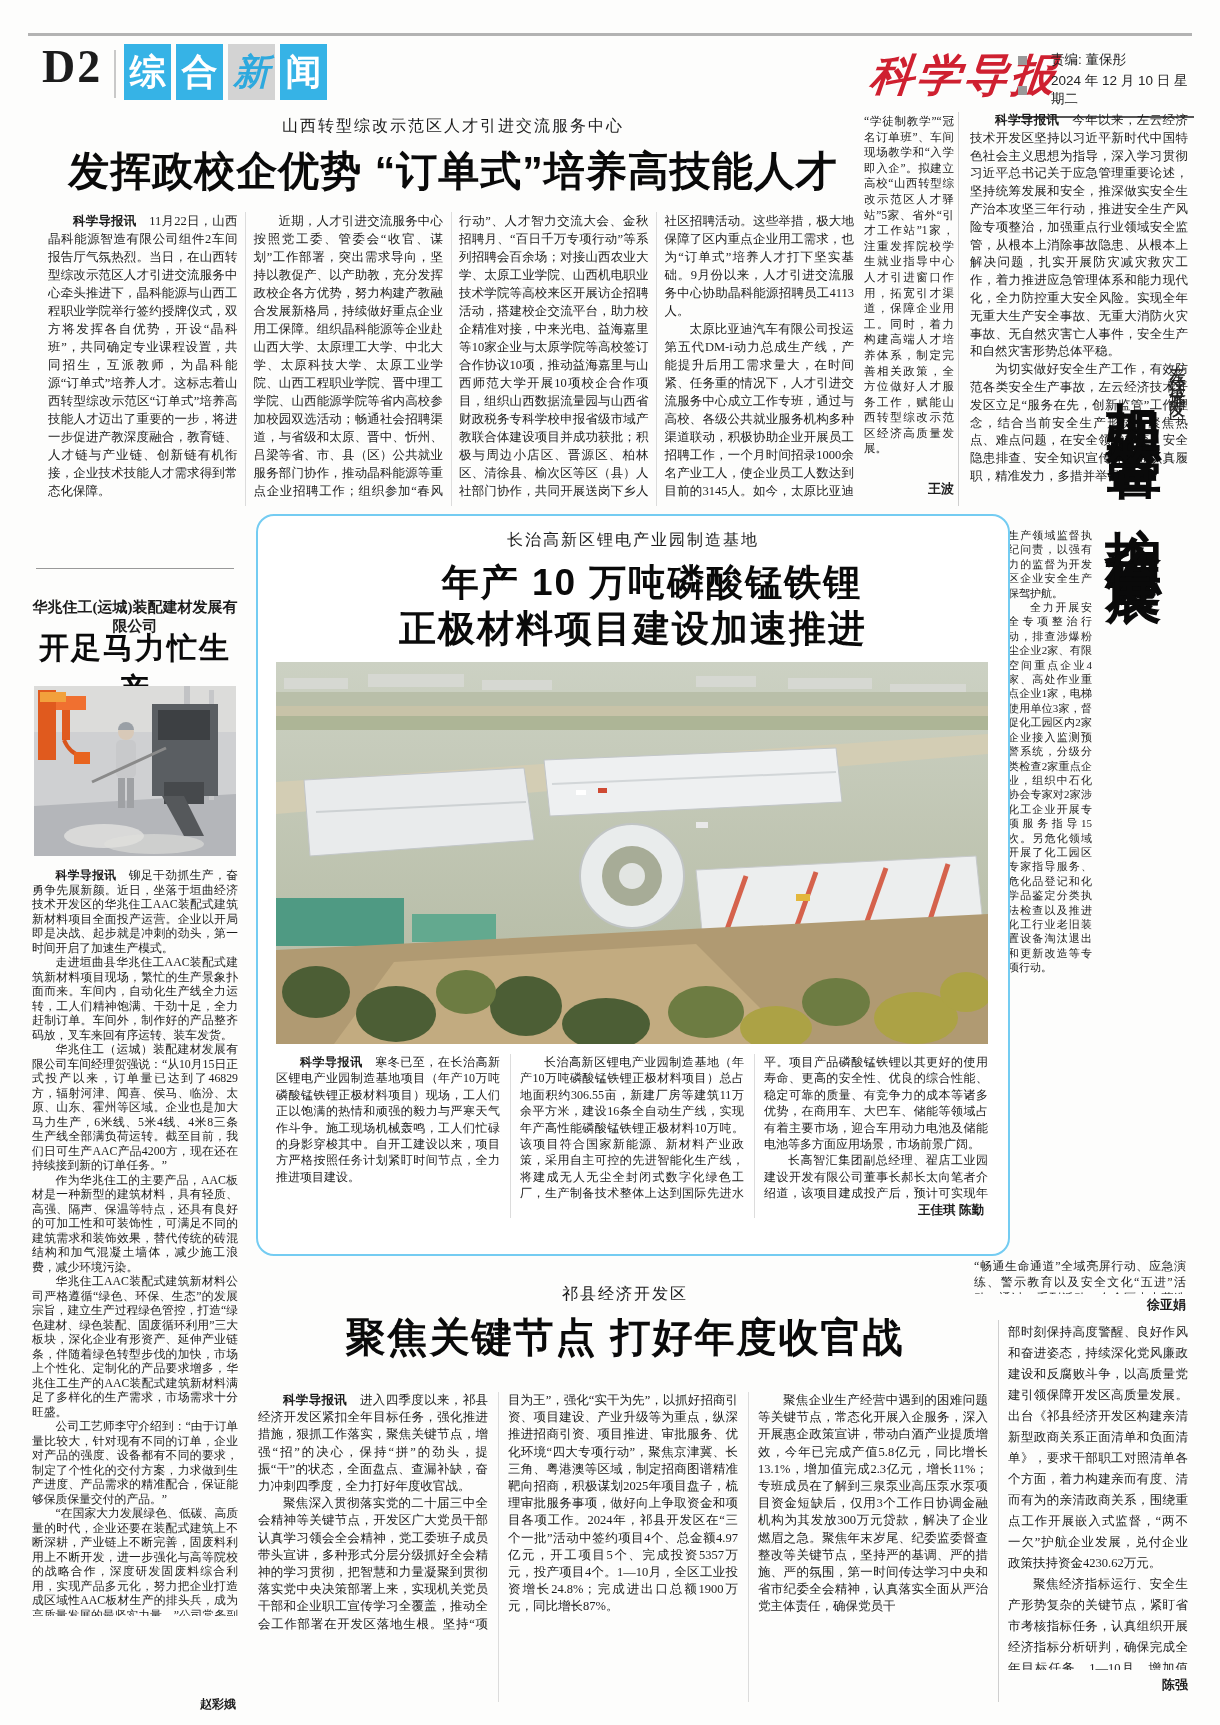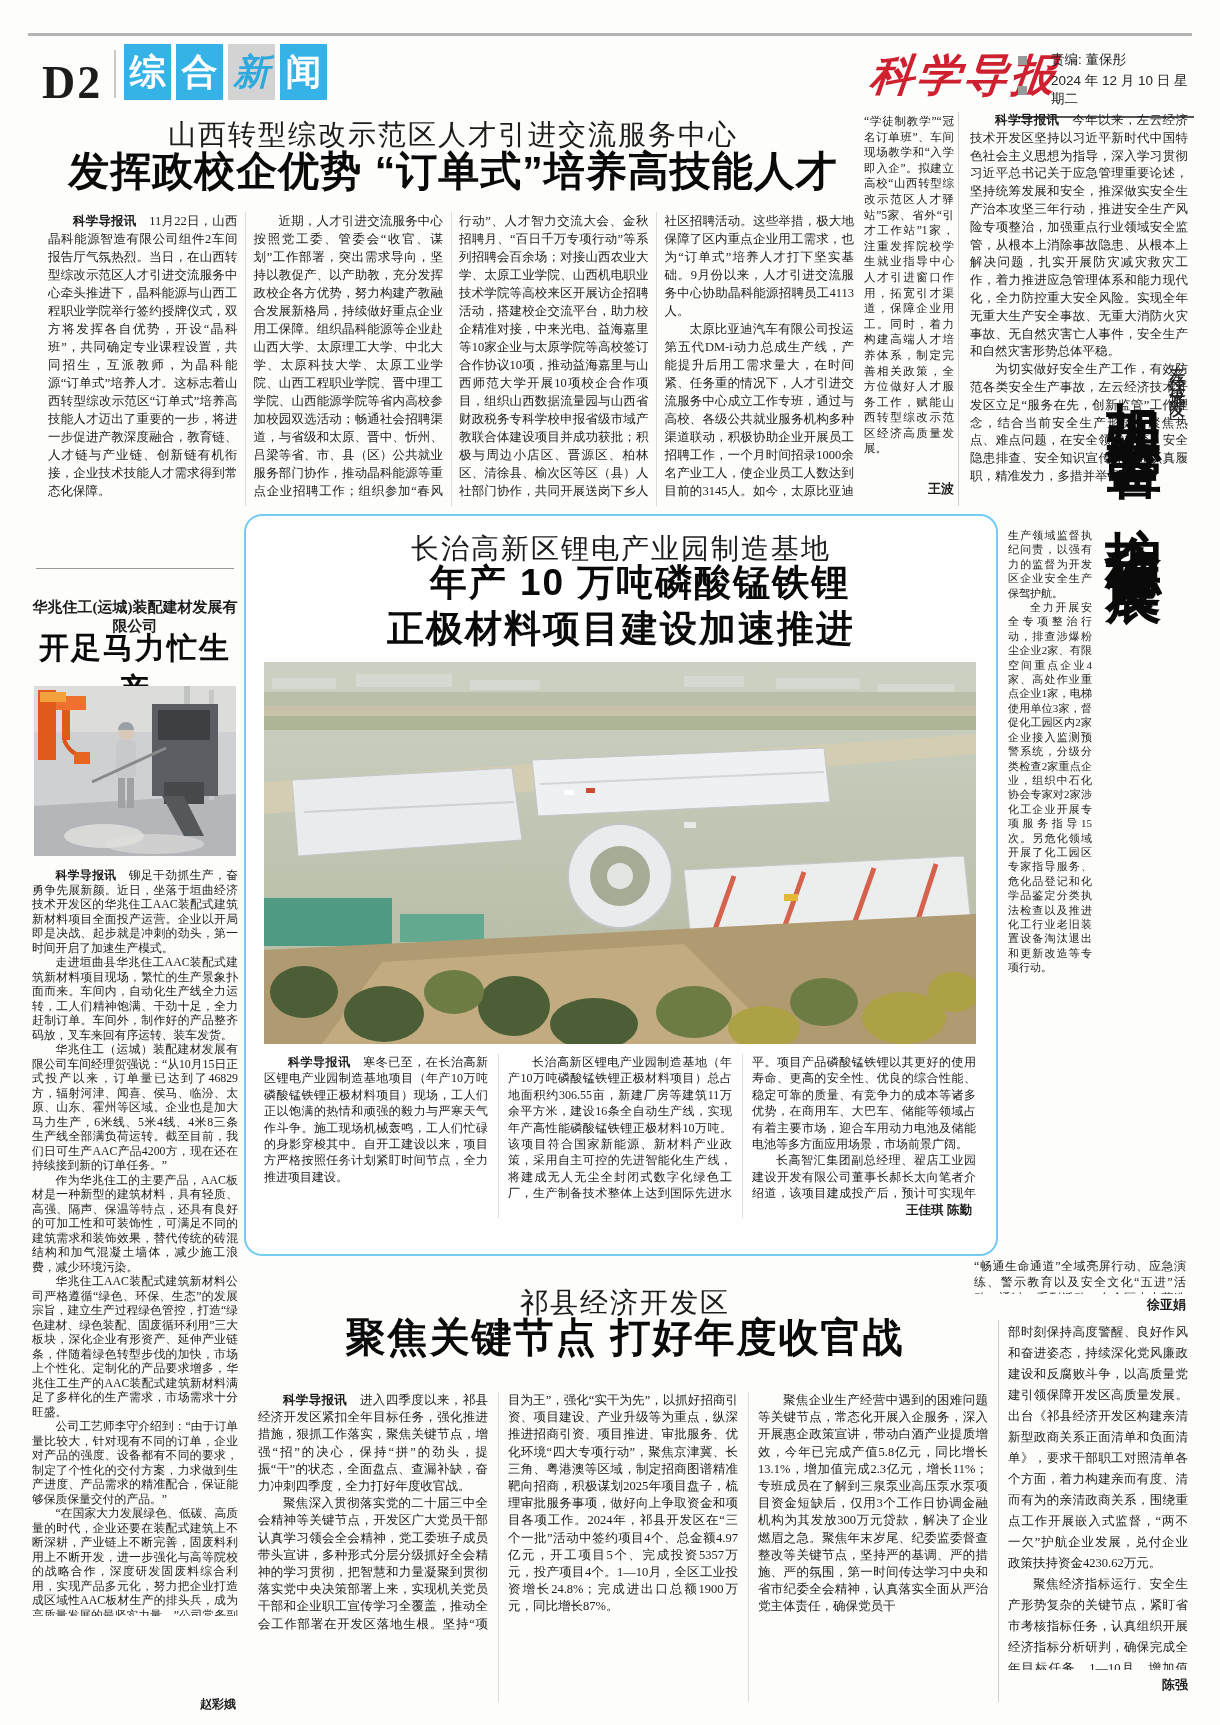--- a/index.html
+++ b/index.html
@@ -2,33 +2,33 @@
 <html><head>
 <meta charset="utf-8">
 <style>
   html,body{margin:0;padding:0;background:#e8e8e8;}
   .page{position:relative;width:1220px;height:1725px;background:#fdfdfc;margin:0 auto;
         font-family:"Liberation Serif",serif;color:#1c1c1c;overflow:hidden;}
   .abs{position:absolute;}
   .rule-h{background:#b3b3b3;height:3px;}
   .rule-v{background:#cfcfcf;width:1px;}
   
-  .pageno{font-size:46px;font-weight:bold;letter-spacing:2px;margin-top:16px;}
+  .pageno{font-size:46px;font-weight:bold;letter-spacing:2px;}
   .section-boxes{display:flex;gap:5px;}
   .sbox{width:47px;height:56px;line-height:56px;text-align:center;font-size:36px;font-weight:bold;
         color:#fff;background:#36b3e6;font-family:"Liberation Sans",sans-serif;}
   .sbox.gray{background:#d3d3d3;color:#2da9de;font-style:italic;}
   .masthead{font-size:44px;font-weight:bold;font-style:italic;color:#cf2030;letter-spacing:3px;
             transform:skewX(-6deg);}
   .meta{font-size:13.5px;color:#222;border-bottom:2px solid #555;padding-bottom:5px;width:176px;
         font-family:"Liberation Sans",sans-serif;}
   .meta-row{display:flex;align-items:center;gap:24px;margin:3px 0;}
   .meta-sq{width:9px;height:9px;background:#9a9a9a;display:inline-block;flex:0 0 auto;}
   
-  .kicker{font-size:28px;text-align:center;letter-spacing:2px;font-family:"Liberation Sans",sans-serif;}
+  .kicker{font-size:16px;text-align:center;letter-spacing:2px;font-family:"Liberation Sans",sans-serif;}
   .headline{font-weight:bold;text-align:center;font-family:"Liberation Sans",sans-serif;color:#0a0a0a;}
   .bodytext p{margin:0;text-indent:2em;text-align:justify;}
   .bodytext p b{font-family:"Liberation Sans",sans-serif;}
   .cont-text{text-align:justify;}
   .byline{font-weight:bold;text-align:right;font-family:"Liberation Sans",sans-serif;}
   .cols4{column-count:4;column-gap:16px;column-rule:1px solid #dcdcdc;}
   .cols3{column-count:3;column-gap:20px;column-rule:1px solid #dcdcdc;}
   .clip{overflow:hidden;}
   
   .v-head{writing-mode:vertical-rl;text-orientation:upright;font-family:"Liberation Sans",sans-serif;
@@ -92,21 +92,21 @@
   <div class="abs clip" style="left:1008px;top:528px;width:84px;height:724px;font-size:11px;line-height:14.4px;">
     <div class="cont-text">生产领域监督执纪问责，以强有力的监督为开发区企业安全生产保驾护航。</div>
     <div class="bodytext">
         <p>全力开展安全专项整治行动，排查涉爆粉尘企业2家、有限空间重点企业4家、高处作业重点企业1家，电梯使用单位3家，督促化工园区内2家企业接入监测预警系统，分级分类检查2家重点企业，组织中石化协会专家对2家涉化工企业开展专项服务指导15次。另危化领域开展了化工园区专家指导服务、危化品登记和化学品鉴定分类执法检查以及推进化工行业老旧装置设备淘汰退出和更新改造等专项行动。</p>
       </div>
   </div>
 
   <div class="abs cont-text clip" style="left:974px;top:1258px;width:212px;height:36px;font-size:12px;line-height:16px;">“畅通生命通道”全域亮屏行动、应急演练、警示教育以及安全文化“五进”活动。通过一系列活动，在全区大力营造浓厚安全氛围，提升公众安全意识和自救互救能力。</div>
   <div class="abs byline" style="left:1060px;top:1296px;width:126px;font-size:13px;">徐亚娟</div>
 
-  <div class="abs bluebox" style="left:244px;top:514px;width:750px;height:738px;">
+  <div class="abs bluebox" style="left:256px;top:514px;width:750px;height:738px;">
     <div class="abs kicker" style="left:0;top:14px;width:750px;">长治高新区锂电产业园制造基地</div>
     <div class="abs headline" style="left:0;top:42px;width:750px;font-size:37px;letter-spacing:2px;margin-left:19px;">年产 10 万吨磷酸锰铁锂</div>
     <div class="abs headline" style="left:0;top:88px;width:750px;font-size:37px;letter-spacing:2px;">正极材料项目建设加速推进</div>
 
     <svg class="abs photo" style="left:18px;top:146px;" width="712" height="382" viewBox="0 0 712 382" preserveAspectRatio="none" role="img">
       <defs>
         <linearGradient id="gsky" x1="0" y1="0" x2="0" y2="1">
           <stop offset="0" stop-color="#ccd1c3"></stop>
             <stop offset="1" stop-color="#b2b8a0"></stop>
         </linearGradient>

